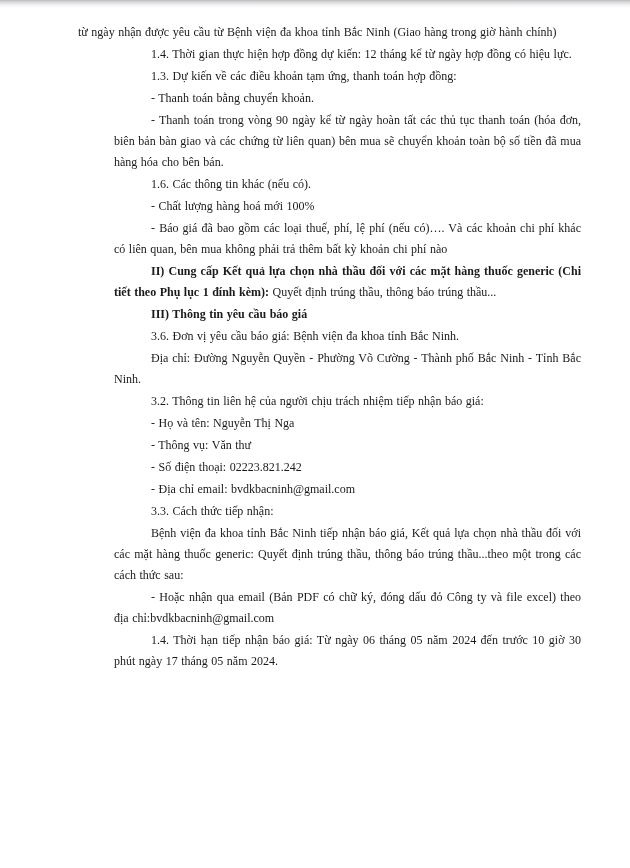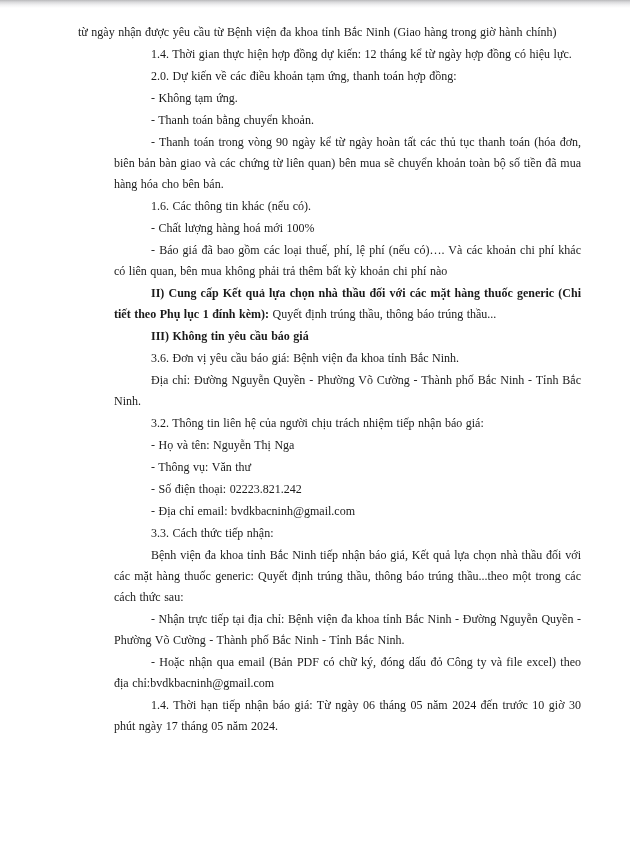--- a/index.html
+++ b/index.html
@@ -37,34 +37,32 @@
   .i { }
 </style>
 </head>
 <body>
 
 <div class="top-edge"></div>
 
 <div class="doc" id="doc-body">
     <p class="para"><span class="">từ ngày nhận được yêu cầu từ Bệnh viện đa khoa tỉnh Bắc Ninh (Giao hàng trong giờ hành chính)</span></p>
     <p class="para indent"><span class="">1.4. Thời gian thực hiện hợp đồng dự kiến: 12 tháng kể từ ngày hợp đồng có hiệu lực.</span></p>
-    <p class="para indent"><span class="">2.0. Dự kiến về các điều khoản tạm ứng, thanh toán hợp đồng:</span></p>
-    <p class="para indent"><span class="">-  Không tạm ứng.</span></p>
+    <p class="para indent"><span class="">1.3. Dự kiến về các điều khoản tạm ứng, thanh toán hợp đồng:</span></p>
     <p class="para indent"><span class="">- Thanh toán bằng chuyển khoản.</span></p>
     <p class="para indent"><span class="">- Thanh toán trong vòng 90 ngày kể từ ngày hoàn tất các thủ tục thanh  toán (hóa đơn, biên bản bàn giao và các chứng từ liên quan) bên mua sẽ chuyển khoản toàn bộ số tiền đã mua hàng hóa cho bên bán.</span></p>
     <p class="para indent"><span class="">1.6. Các thông tin khác (nếu có).</span></p>
     <p class="para indent"><span class="">- Chất lượng hàng hoá mới 100%</span></p>
     <p class="para indent"><span class="">- Báo giá đã bao gồm các loại thuế, phí, lệ phí (nếu có)…. Và các khoản chi phí khác có liên quan, bên mua không phải trả thêm bất kỳ khoản chi phí nào</span></p>
     <p class="para indent"><span class="b">II) Cung cấp Kết quả lựa chọn nhà thầu đối với các mặt hàng thuốc generic </span><span class="b i">(Chi tiết theo Phụ lục 1 đính kèm)</span><span class="b">: </span><span class="">Quyết định trúng thầu, thông báo trúng thầu...</span></p>
-    <p class="para indent"><span class="b">III) Không tin yêu cầu báo giá</span></p>
+    <p class="para indent"><span class="b">III) Thông tin yêu cầu báo giá</span></p>
     <p class="para indent"><span class="">3.6. Đơn vị yêu cầu báo giá: Bệnh viện đa khoa tỉnh Bắc Ninh.</span></p>
     <p class="para indent"><span class="">Địa chỉ: Đường Nguyễn Quyền - Phường Võ Cường - Thành phố Bắc Ninh - Tỉnh Bắc Ninh.</span></p>
     <p class="para indent"><span class="">3.2. Thông tin liên hệ của người chịu trách nhiệm tiếp nhận báo giá:</span></p>
     <p class="para indent"><span class="">- Họ và tên: Nguyễn Thị Nga</span></p>
     <p class="para indent"><span class="">- Thông vụ: Văn thư</span></p>
     <p class="para indent"><span class="">- Số điện thoại: 02223.821.242</span></p>
     <p class="para indent"><span class="">- Địa chỉ email: bvdkbacninh@gmail.com</span></p>
     <p class="para indent"><span class="">3.3. Cách thức tiếp nhận:</span></p>
     <p class="para indent"><span class="">Bệnh viện đa khoa tỉnh Bắc Ninh tiếp nhận báo giá, Kết quả lựa chọn nhà thầu đối với các mặt hàng thuốc generic: Quyết định trúng thầu, thông báo trúng thầu...theo một trong các cách thức sau:</span></p>
-    <p class="para indent"><span class=" i">- Nhận trực tiếp tại địa chỉ: Bệnh viện đa khoa tỉnh Bắc Ninh - Đường Nguyễn Quyền - Phường Võ Cường - Thành phố Bắc Ninh - Tỉnh Bắc Ninh.</span></p>
     <p class="para indent"><span class=" i">- Hoặc nhận qua email (Bản PDF có chữ ký, đóng dấu đỏ Công ty và file excel) theo địa chỉ:bvdkbacninh@gmail.com</span></p>
     <p class="para indent"><span class="">1.4. Thời hạn tiếp nhận báo giá: Từ ngày 06 tháng 05 năm 2024 đến trước 10 giờ 30 phút ngày 17 tháng 05 năm 2024.</span></p>
   </div>
 
 </body></html>

